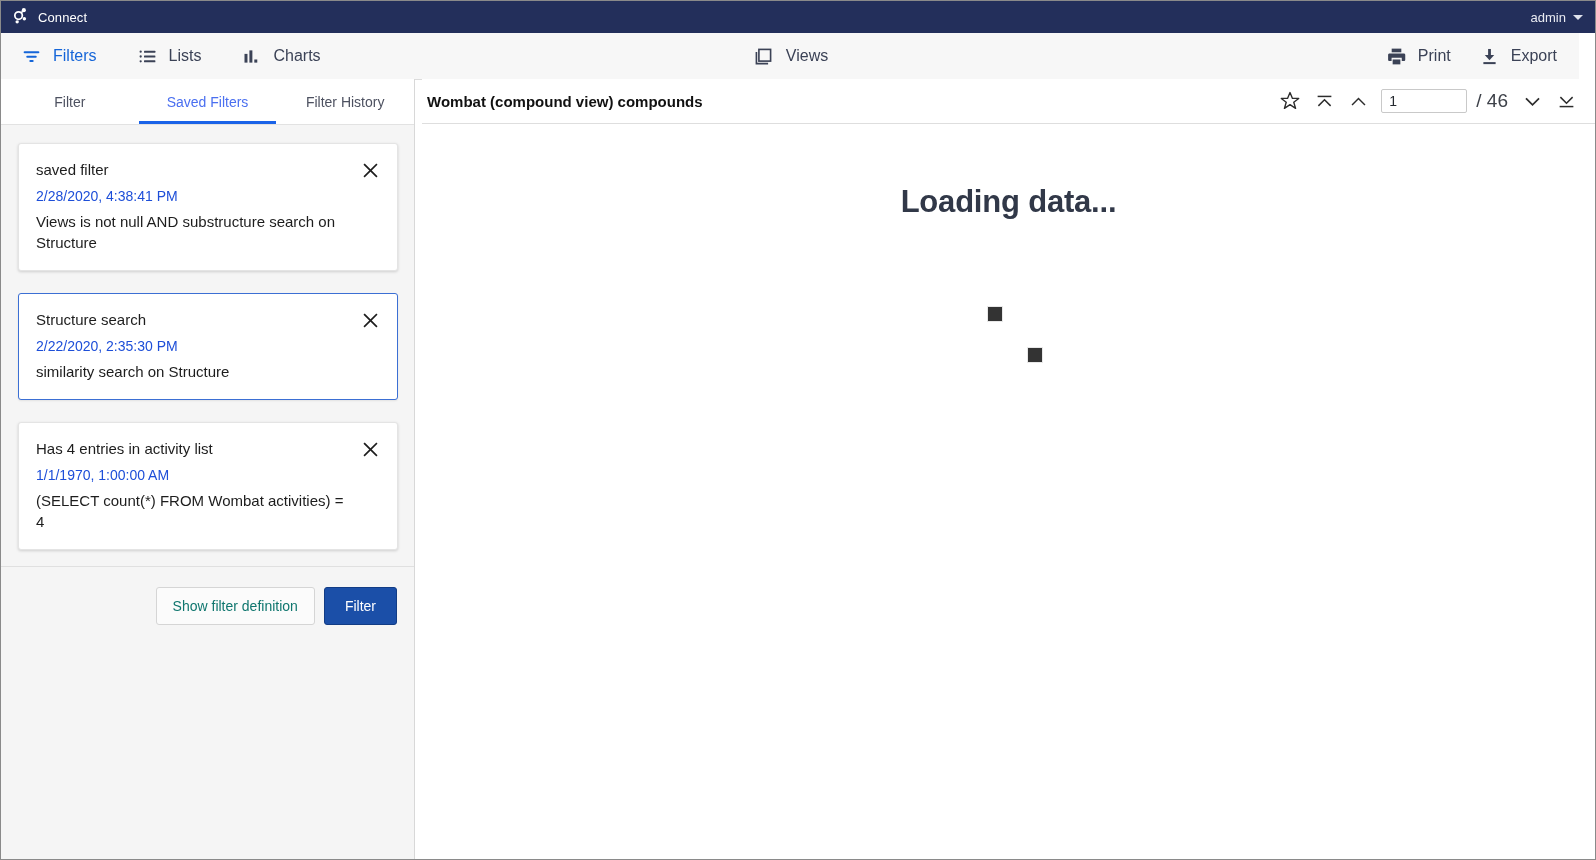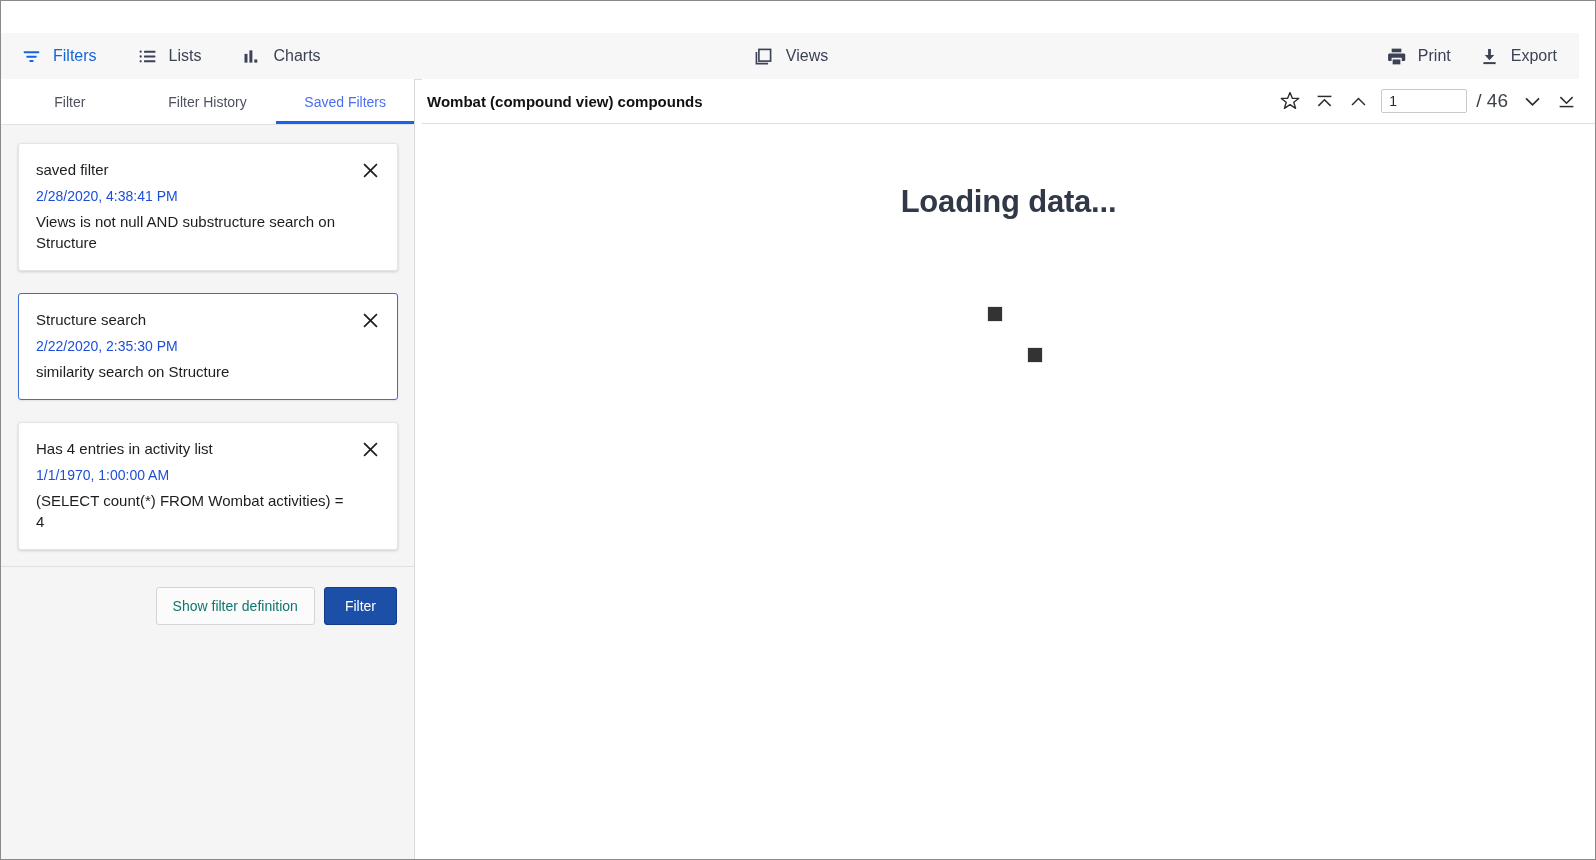--- a/index.html
+++ b/index.html
@@ -308,20 +308,41 @@
     box-sizing: border-box;
   }
   .sq-a { left: 565px; top: 182px; }
   .sq-b { left: 605px; top: 223px; }
 </style>
 </head>
 <body>
 
 <div id="app">
 
+  <div class="titlebar">
+    <div class="brand">
+      <span class="brand-logo">
+        <svg width="20" height="20" viewBox="0 0 24 24">
+          <g fill="#ffffff">
+            <circle cx="10.3" cy="12.6" r="4.5" fill="none" stroke="#ffffff" stroke-width="2.1"></circle>
+            <circle cx="16.6" cy="6.2" r="2.5"></circle>
+            <circle cx="17.2" cy="16.6" r="2.1"></circle>
+            <circle cx="8.6" cy="20.2" r="2.0"></circle>
+            <rect x="12.6" y="7.6" width="3.2" height="2.0" transform="rotate(-45 14.2 8.6)"></rect>
+          </g>
+        </svg>
+      </span>
+      <span class="brand-name">Connect</span>
+    </div>
+    <div class="titlebar-spacer"></div>
+    <div class="user-menu">
+      <span>admin</span>
+      <span class="caret-down"></span>
+    </div>
+  </div>
 
   <div class="toolbar">
 
     <div class="tb-group tb-left">
 
       <div class="tb-item active">
         <span>
           <svg width="21" height="21" viewBox="0 0 24 24">
             <g fill="#1565d8">
               <rect x="3" y="6" width="18" height="2.4" rx="1.2"></rect>
@@ -402,22 +423,22 @@
         </span>
         <span>Export</span>
       </div>
     </div>
   </div>
 
   <div class="sidebar">
 
     <div class="side-tabs">
       <button class="side-tab">Filter</button>
+      <button class="side-tab active">Saved Filters</button>
       <button class="side-tab">Filter History</button>
-      <button class="side-tab active">Saved Filters</button>
     </div>
 
     <div class="filter-cards">
 
       <div class="filter-card">
         <div class="fc-title">saved filter</div>
         <div class="fc-date">2/28/2020, 4:38:41 PM</div>
         <div class="fc-desc">Views is not null AND substructure search on Structure</div>
         <span class="fc-close">
           <svg width="19" height="19" viewBox="0 0 24 24">

